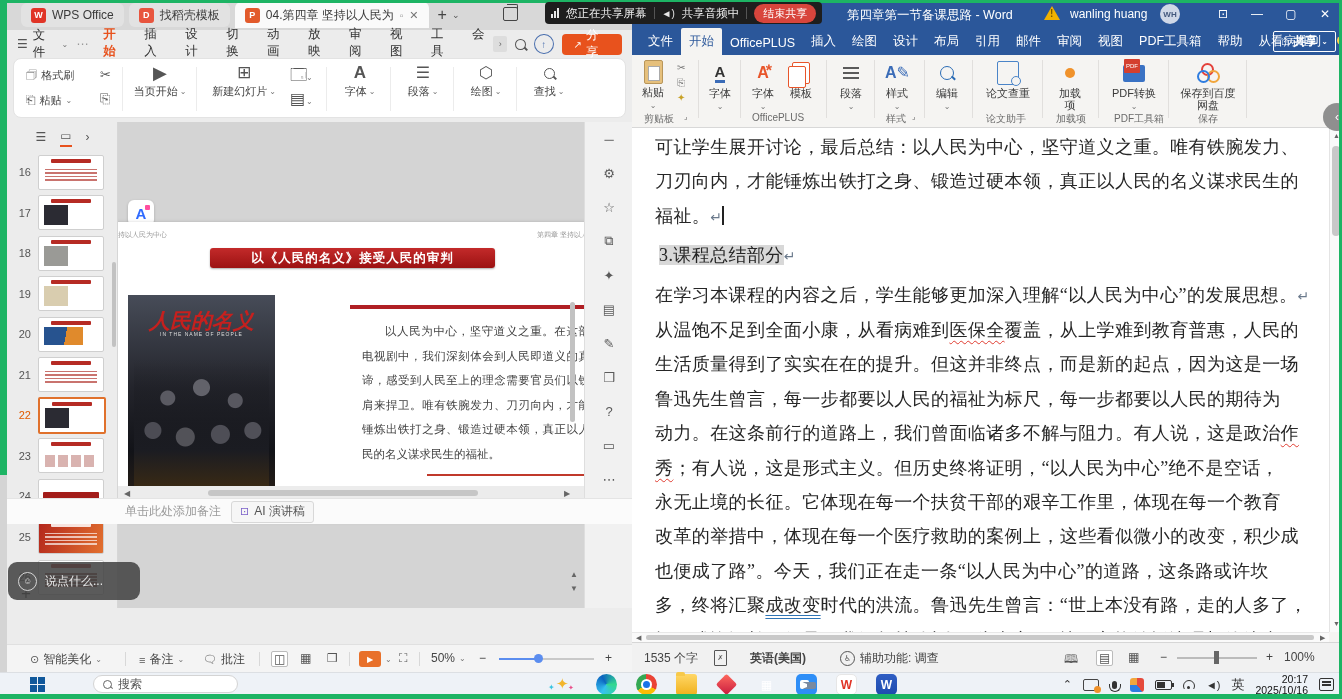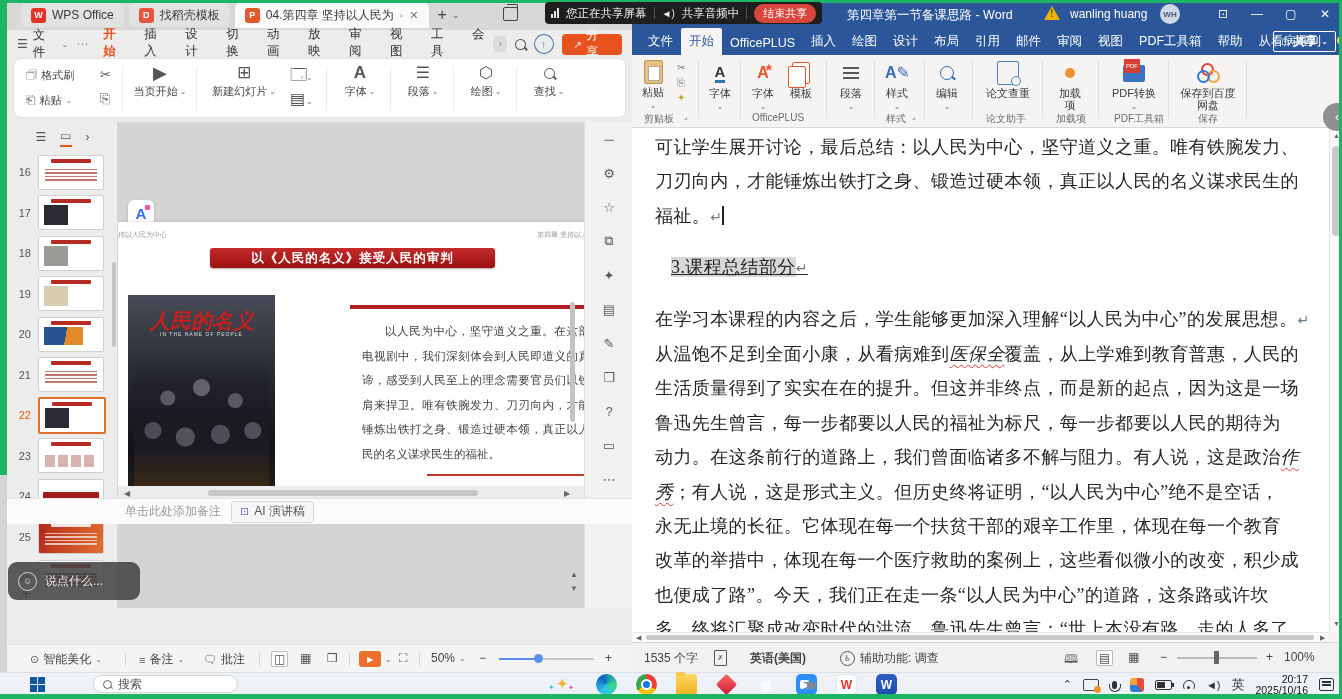--- a/index.html
+++ b/index.html
@@ -167,21 +167,21 @@
   .cloverico::before{content:"";position:absolute;left:4px;top:0;width:9px;height:9px;border-radius:50%;border:2.5px solid #e4413a;}
   .cloverico::after{content:"";position:absolute;left:0;top:7px;width:9px;height:9px;border-radius:50%;border:2.5px solid #2f7de0;box-shadow:9px 0 0 -2.5px #0000,10px 0 #f1a63c00;}
   .clover3{position:absolute;left:10px;top:7px;width:9px;height:9px;border-radius:50%;border:2.5px solid #f1a63c;}
   #ribbon-chev{position:absolute;right:-9px;top:48px;width:28px;height:28px;border-radius:50%;background:#8f8f8f;color:#fff;display:grid;place-items:center;font-size:12px;z-index:10;}
   #ribbon-x{position:absolute;right:10px;top:60px;font-size:9px;color:#888;}
   
   #word-doc{left:0;top:128px;width:697px;height:504px;background:#fff;overflow:hidden;}
   #doc-lines{position:absolute;left:23px;top:2px;width:668px;}
   .docline{line-height:34.4px;white-space:nowrap;font-family:"Liberation Serif","DejaVu Serif",serif;font-size:18px;letter-spacing:0.4px;color:#262626;}
   .seg.hl{background:#d8d8d8;}
-  .seg.sqr{text-decoration:underline;text-decoration-style:wavy;text-decoration-color:#e03c31;text-decoration-thickness:1px;text-underline-offset:4px;font-style:italic;}
+  .seg.sqr{text-decoration:underline;text-decoration-style:wavy;text-decoration-color:#e03c31;text-decoration-thickness:1px;text-underline-offset:4px;}
   .seg.ub{text-decoration:underline double #2e74b5;text-underline-offset:4px;}
   .seg.mark{color:#6b7a8c;font-size:14px;font-family:"DejaVu Sans",sans-serif;}
   .seg.caret{display:inline-block;width:1.5px;height:19px;background:#222;vertical-align:-3px;}
   #word-vscroll{left:697px;top:128px;width:13px;height:504px;background:#fafafa;border-left:1px solid #e4e4e4;box-sizing:border-box;}
   #word-vthumb{left:2px;top:18px;width:8px;height:90px;background:#c8c8c8;border-radius:4px;}
   #word-hscroll{left:0;top:632px;width:697px;height:10px;background:#fafafa;border-top:1px solid #e8e8e8;box-sizing:border-box;}
   #word-hthumb{left:14px;top:2px;width:668px;height:5px;background:#c9c9c9;border-radius:2px;}
   .scr-arrow{font-size:7px;color:#666;}
   
   #word-status{left:0;top:642px;width:710px;height:30px;background:#f1f1f1;border-top:1px solid #d6d6d6;box-sizing:border-box;font-size:12px;color:#444;}
@@ -679,21 +679,21 @@
 
       <div id="ribbon-chev">‹</div>
       <span id="ribbon-x">✕</span>
     </div>
 
     <div id="word-doc" class="abs">
       <div id="doc-lines">
           <p class="docline" style="margin: 0px;"><span class="seg ">可让学生展开讨论，最后总结：以人民为中心，坚守道义之重。唯有铁腕发力、</span></p>
           <p class="docline" style="margin: 0px;"><span class="seg ">刀刃向内，才能锤炼出铁打之身、锻造过硬本领，真正以人民的名义谋求民生的</span></p>
           <p class="docline" style="margin: 0px;"><span class="seg ">福祉。</span><span class="seg mark">↵</span><span class="seg caret"></span></p>
-          <p class="docline" style="margin: 16px; text-decoration: underline;"><span class="seg hl">3.课程总结部分</span><span class="seg mark">↵</span></p>
+          <p class="docline" style="margin: 4px;"><span class="seg hl">3.课程总结部分</span><span class="seg mark">↵</span></p>
           <p class="docline" style="margin: 0px;"><span class="seg ">在学习本课程的内容之后，学生能够更加深入理解“以人民为中心”的发展思想。</span><span class="seg mark">↵</span></p>
           <p class="docline" style="margin: 0px;"><span class="seg ">从温饱不足到全面小康，从看病难到</span><span class="seg sqr">医保全</span><span class="seg ">覆盖，从上学难到教育普惠，人民的</span></p>
           <p class="docline" style="margin: 0px;"><span class="seg ">生活质量得到了实实在在的提升。但这并非终点，而是新的起点，因为这是一场</span></p>
           <p class="docline" style="margin: 0px;"><span class="seg ">鲁迅先生曾言，每一步都要以人民的福祉为标尺，每一步都要以人民的期待为</span></p>
           <p class="docline" style="margin: 0px;"><span class="seg ">动力。在这条前行的道路上，我们曾面临诸多不解与阻力。有人说，这是政治</span><span class="seg sqr">作</span></p>
           <p class="docline" style="margin: 0px;"><span class="seg sqr">秀</span><span class="seg ">；有人说，这是形式主义。但历史终将证明，“以人民为中心”绝不是空话，</span></p>
           <p class="docline" style="margin: 0px;"><span class="seg ">永无止境的长征。它体现在每一个扶贫干部的艰辛工作里，体现在每一个教育</span></p>
           <p class="docline" style="margin: 0px;"><span class="seg ">改革的举措中，体现在每一个医疗救助的案例上，这些看似微小的改变，积少成</span></p>
           <p class="docline" style="margin: 0px;"><span class="seg ">也便成了路”。今天，我们正在走一条“以人民为中心”的道路，这条路或许坎</span></p>
           <p class="docline" style="margin: 0px;"><span class="seg ">多，终将汇聚</span><span class="seg ub">成改变</span><span class="seg ">时代的洪流。鲁迅先生曾言：“世上本没有路，走的人多了，</span></p>

